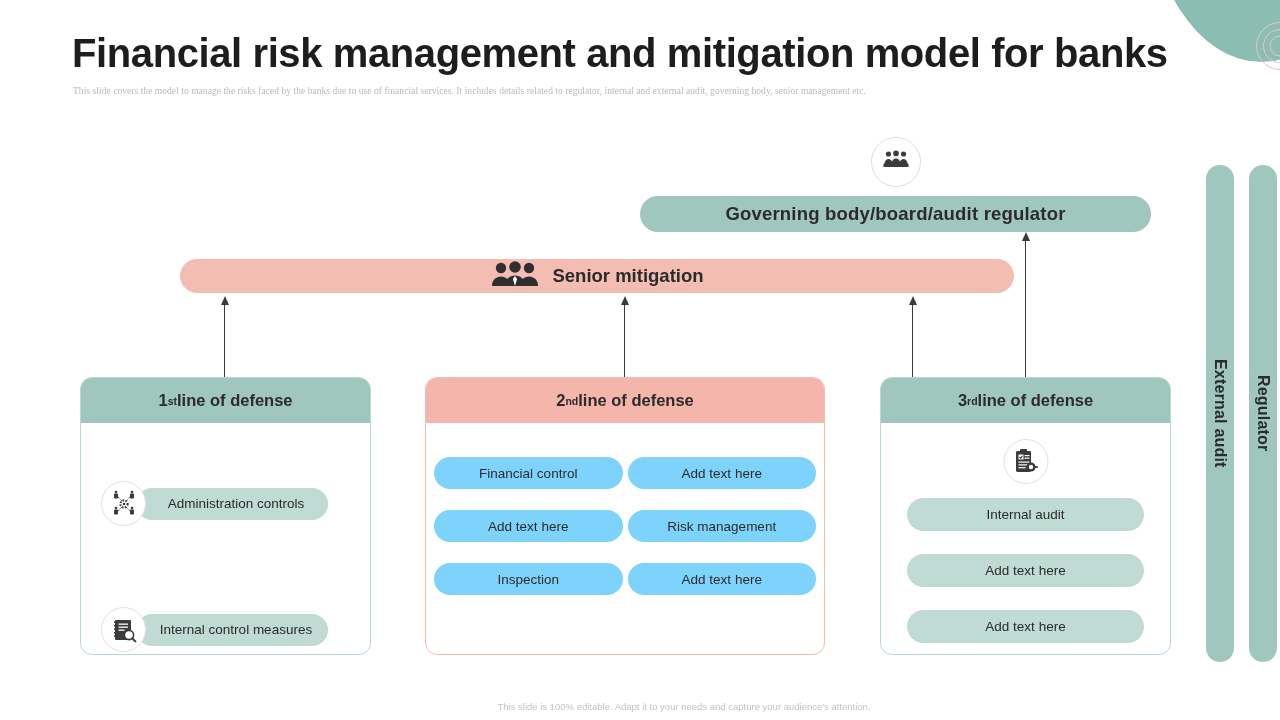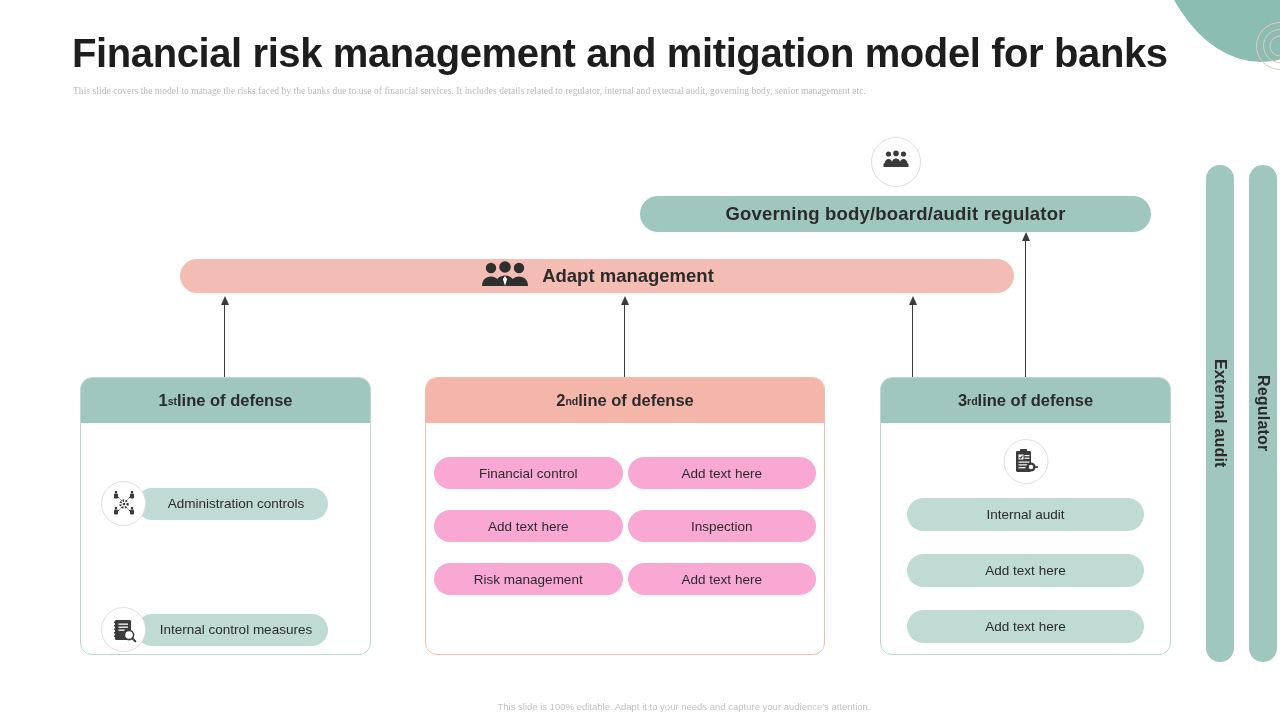--- a/index.html
+++ b/index.html
@@ -177,21 +177,21 @@
   #card2 { left: 381px; top: 377px; width: 400px; height: 278px; }
   .c2-grid {
     position: absolute;
     left: 8px; right: 8px; top: 34px;
     display: grid;
     grid-template-columns: 1fr 1fr;
     gap: 21px 5px;
   }
   .c2-pill {
     height: 32px;
-    background: #f9a8d4;
+    background: #7dd3fc;
     border-radius: 16px;
     display: flex; align-items: center; justify-content: center;
     font-size: 13.5px;
     color: #2b2b2b;
   }
 
   
   #card3 { left: 836px; top: 377px; width: 291px; height: 278px; }
   .c3-icon {
     position: absolute;
@@ -293,21 +293,21 @@
       <svg width="50" height="26" viewBox="0 0 50 26" aria-hidden="true">
         <circle cx="11" cy="7" r="5.2" fill="#2f2f2f"></circle>
         <circle cx="25" cy="6" r="5.8" fill="#2f2f2f"></circle>
         <circle cx="39" cy="7" r="5.2" fill="#2f2f2f"></circle>
         <path d="M2 25c0-6 4-9.5 9-9.5s9 3.5 9 9.5z" fill="#2f2f2f"></path>
         <path d="M30 25c0-6 4-9.5 9-9.5s9 3.5 9 9.5z" fill="#2f2f2f"></path>
         <path d="M15 25c0-6.4 4.3-10.4 10-10.4S35 18.6 35 25z" fill="#2f2f2f"></path>
         <path d="M25 15l2.1 3-2.1 7-2.1-7z" fill="#ffffff"></path>
       </svg>
     </span>
-    <span>Adapt management</span>
+    <span>Senior mitigation</span>
   </div>
 
   <div class="arrow" style="left:174px; top:296px; height:81px;">
     <div class="head"></div>
     <div class="shaft"></div>
   </div>
   <div class="arrow" style="left:574px; top:296px; height:81px;">
     <div class="head"></div>
     <div class="shaft"></div>
   </div>
@@ -380,24 +380,24 @@
         <div class="c2-pill">
             <span>Financial control</span>
           </div>
         <div class="c2-pill">
             <span>Add text here</span>
           </div>
         <div class="c2-pill">
             <span>Add text here</span>
           </div>
         <div class="c2-pill">
+            <span>Risk management</span>
+          </div>
+        <div class="c2-pill">
             <span>Inspection</span>
-          </div>
-        <div class="c2-pill">
-            <span>Risk management</span>
           </div>
         <div class="c2-pill">
             <span>Add text here</span>
           </div>
       </div>
     </div>
   </div>
 
   <div class="card teal" id="card3">
     <div class="hdr">

